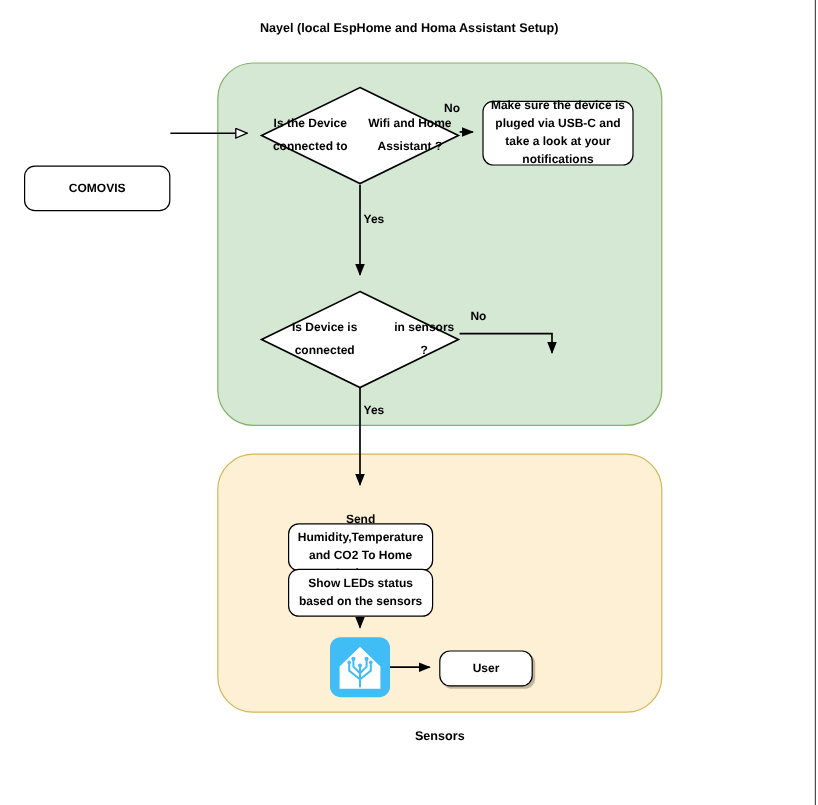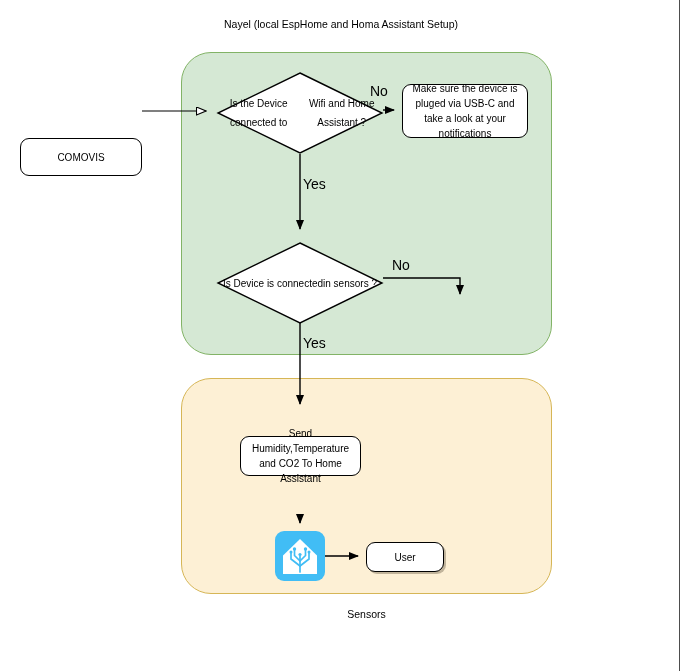--- a/index.html
+++ b/index.html
@@ -14,20 +14,21 @@
     overflow: hidden;
     font-family: "Liberation Sans", sans-serif;
     color: #000000;
   }
 
   #canvas {
     position: absolute;
     left: 0; top: 0;
     width: 682px;
     height: 671px;
+    font-weight: bold;
   }
 
   .page-border-right {
     position: absolute;
     top: 0;
     left: 679px;
     width: 1px;
     height: 671px;
     background: #4d4d4d;
   }
@@ -69,21 +70,21 @@
     top: 18px;
     width: 682px;
   }
   #sensors-label {
     left: 181px;
     top: 608px;
     width: 371px;
   }
   .edge-label {
     position: absolute;
-    font-size: 14px;
+    font-size: 10px;
     line-height: 12px;
     color: #000;
     white-space: nowrap;
   }
   #label-no-1  { left: 370px; top: 85px; }
   #label-yes-1 { left: 303px; top: 178px; }
   #label-no-2  { left: 392px; top: 259px; }
   #label-yes-2 { left: 303px; top: 337px; }
 
   
@@ -221,20 +222,21 @@
     </svg>
     <div class="diamond-text">
       <span>Is Device is connected</span>
       <span>in sensors ?</span>
     </div>
   </div>
 
 
   <div class="node-box" id="box-send-data">Send Humidity,Temperature and CO2 To Home Assistant</div>
 
+  <div class="node-box" id="box-show-leds">Show LEDs status based on the sensors</div>
 
   <div id="ha-logo">
     <svg width="50" height="50" viewBox="0 0 50 50" xmlns="http://www.w3.org/2000/svg">
       <path d="M25 8 L42 24.5 L42 43 L8 43 L8 24.5 Z" fill="#ffffff"></path>
       <g stroke="#41bdf5" stroke-width="1.7" fill="none" stroke-linecap="round">
         <path d="M25 41 L25 25"></path>
         <path d="M25 30 L19.5 24.5 L19.5 19"></path>
         <path d="M25 30 L30.5 24.5 L30.5 19"></path>
         <path d="M25 35 L16 28 L16 22"></path>
         <path d="M25 35 L34 28 L34 22"></path>

